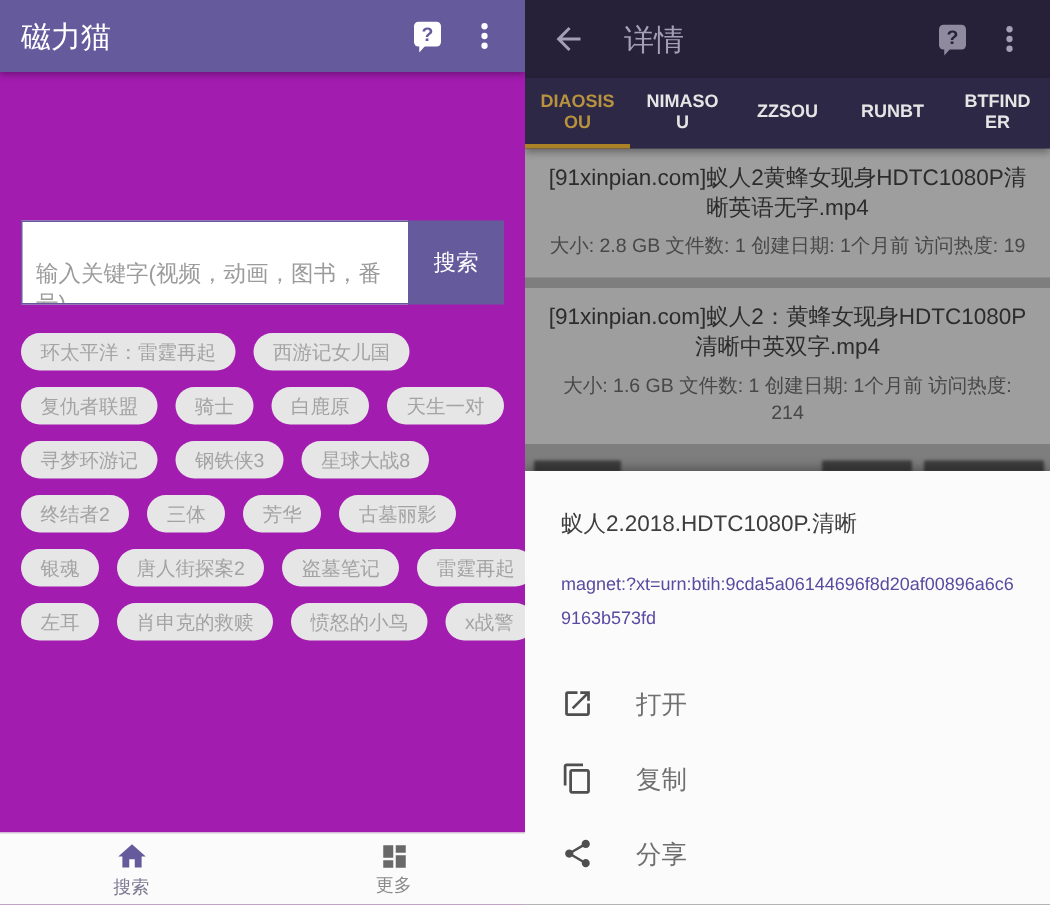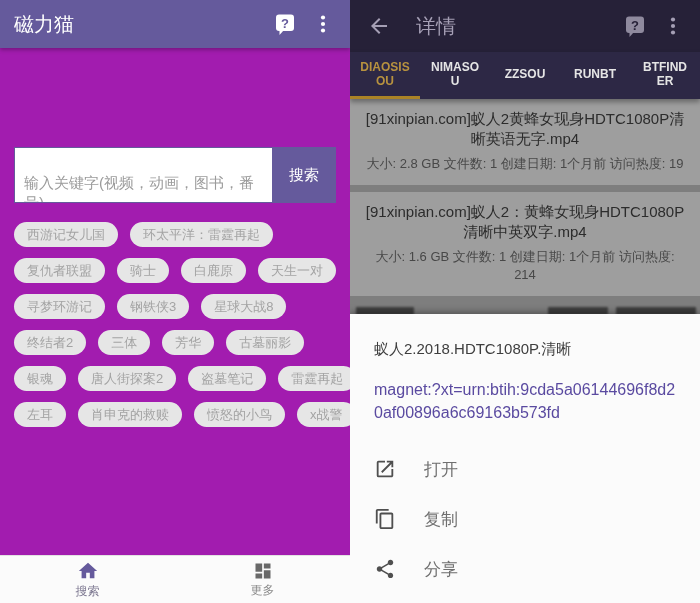--- a/index.html
+++ b/index.html
@@ -48,21 +48,21 @@
 
   .partial-row { height:17px; background:#7e7e7e; position:relative; }
   .smudge { position:absolute; top:4px; height:8px; background:#3f3f3f; filter:blur(1px); border-radius:1px; }
   .sm1 { left:6px;  width:58px; }
   .sm2 { left:198px; width:60px; }
   .sm3 { left:266px; width:80px; }
 
   .sheet { position:absolute; left:0; right:0; bottom:0; top:314px; background:#fbfbfb;
            box-shadow:0 -2px 7px rgba(0,0,0,.35); padding:26px 24px 16px 24px; }
   .sheet-title { font-size:15px; color:#3e3e3e; }
-  .magnet { font-size:16px; line-height:23px; color:#5a4aa0; margin-top:19px; word-break:break-all; cursor:pointer; }
+  .magnet { font-size:12px; line-height:23px; color:#5a4aa0; margin-top:19px; word-break:break-all; cursor:pointer; }
   .actions { margin-top:20px; }
   .action-row { height:50px; display:flex; align-items:center; cursor:pointer; }
   .action-icon { width:24px; height:24px; margin-right:26px; display:flex; align-items:center; }
   .action-label { font-size:17px; color:#6f6f6f; }
 
   svg { display:block; }
 </style>
 </head>
 <body>
 
@@ -87,22 +87,22 @@
 
   <div class="search-row">
     <div class="search-box" role="textbox">
       <span>输入关键字(视频，动画，图书，番号)</span>
     </div>
     <button class="search-btn">搜索</button>
   </div>
 
   <div class="chips">
     <div class="chip-row">
+        <span class="chip">环太平洋：雷霆再起</span>
         <span class="chip">西游记女儿国</span>
-        <span class="chip">环太平洋：雷霆再起</span>
       </div>
     <div class="chip-row">
         <span class="chip">复仇者联盟</span>
         <span class="chip">骑士</span>
         <span class="chip">白鹿原</span>
         <span class="chip">天生一对</span>
       </div>
     <div class="chip-row">
         <span class="chip">寻梦环游记</span>
         <span class="chip">钢铁侠3</span>

